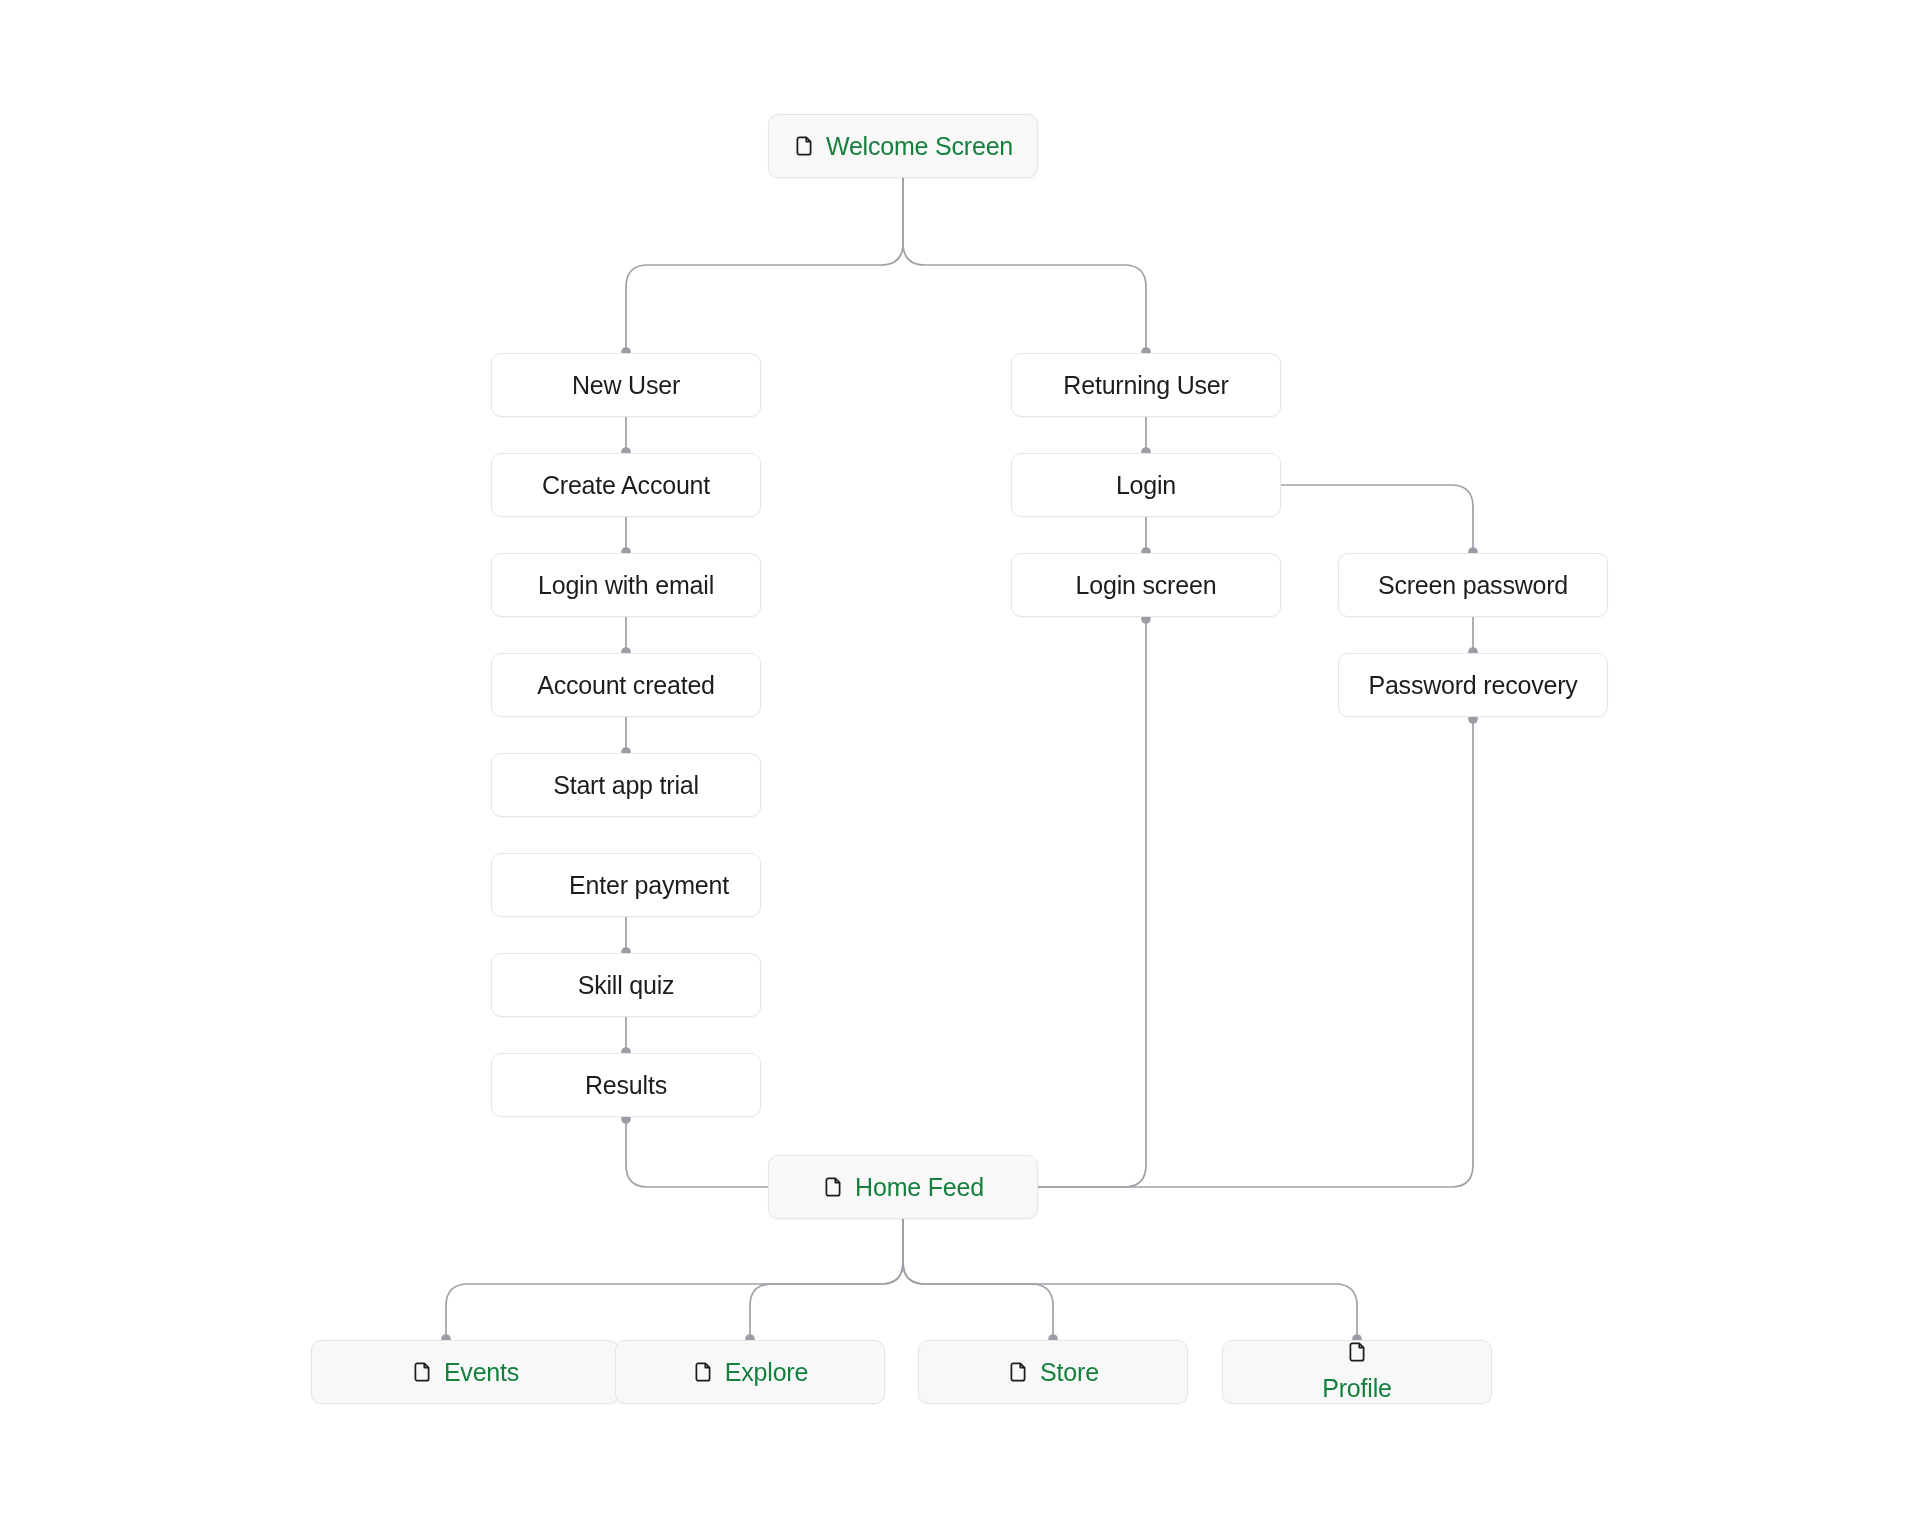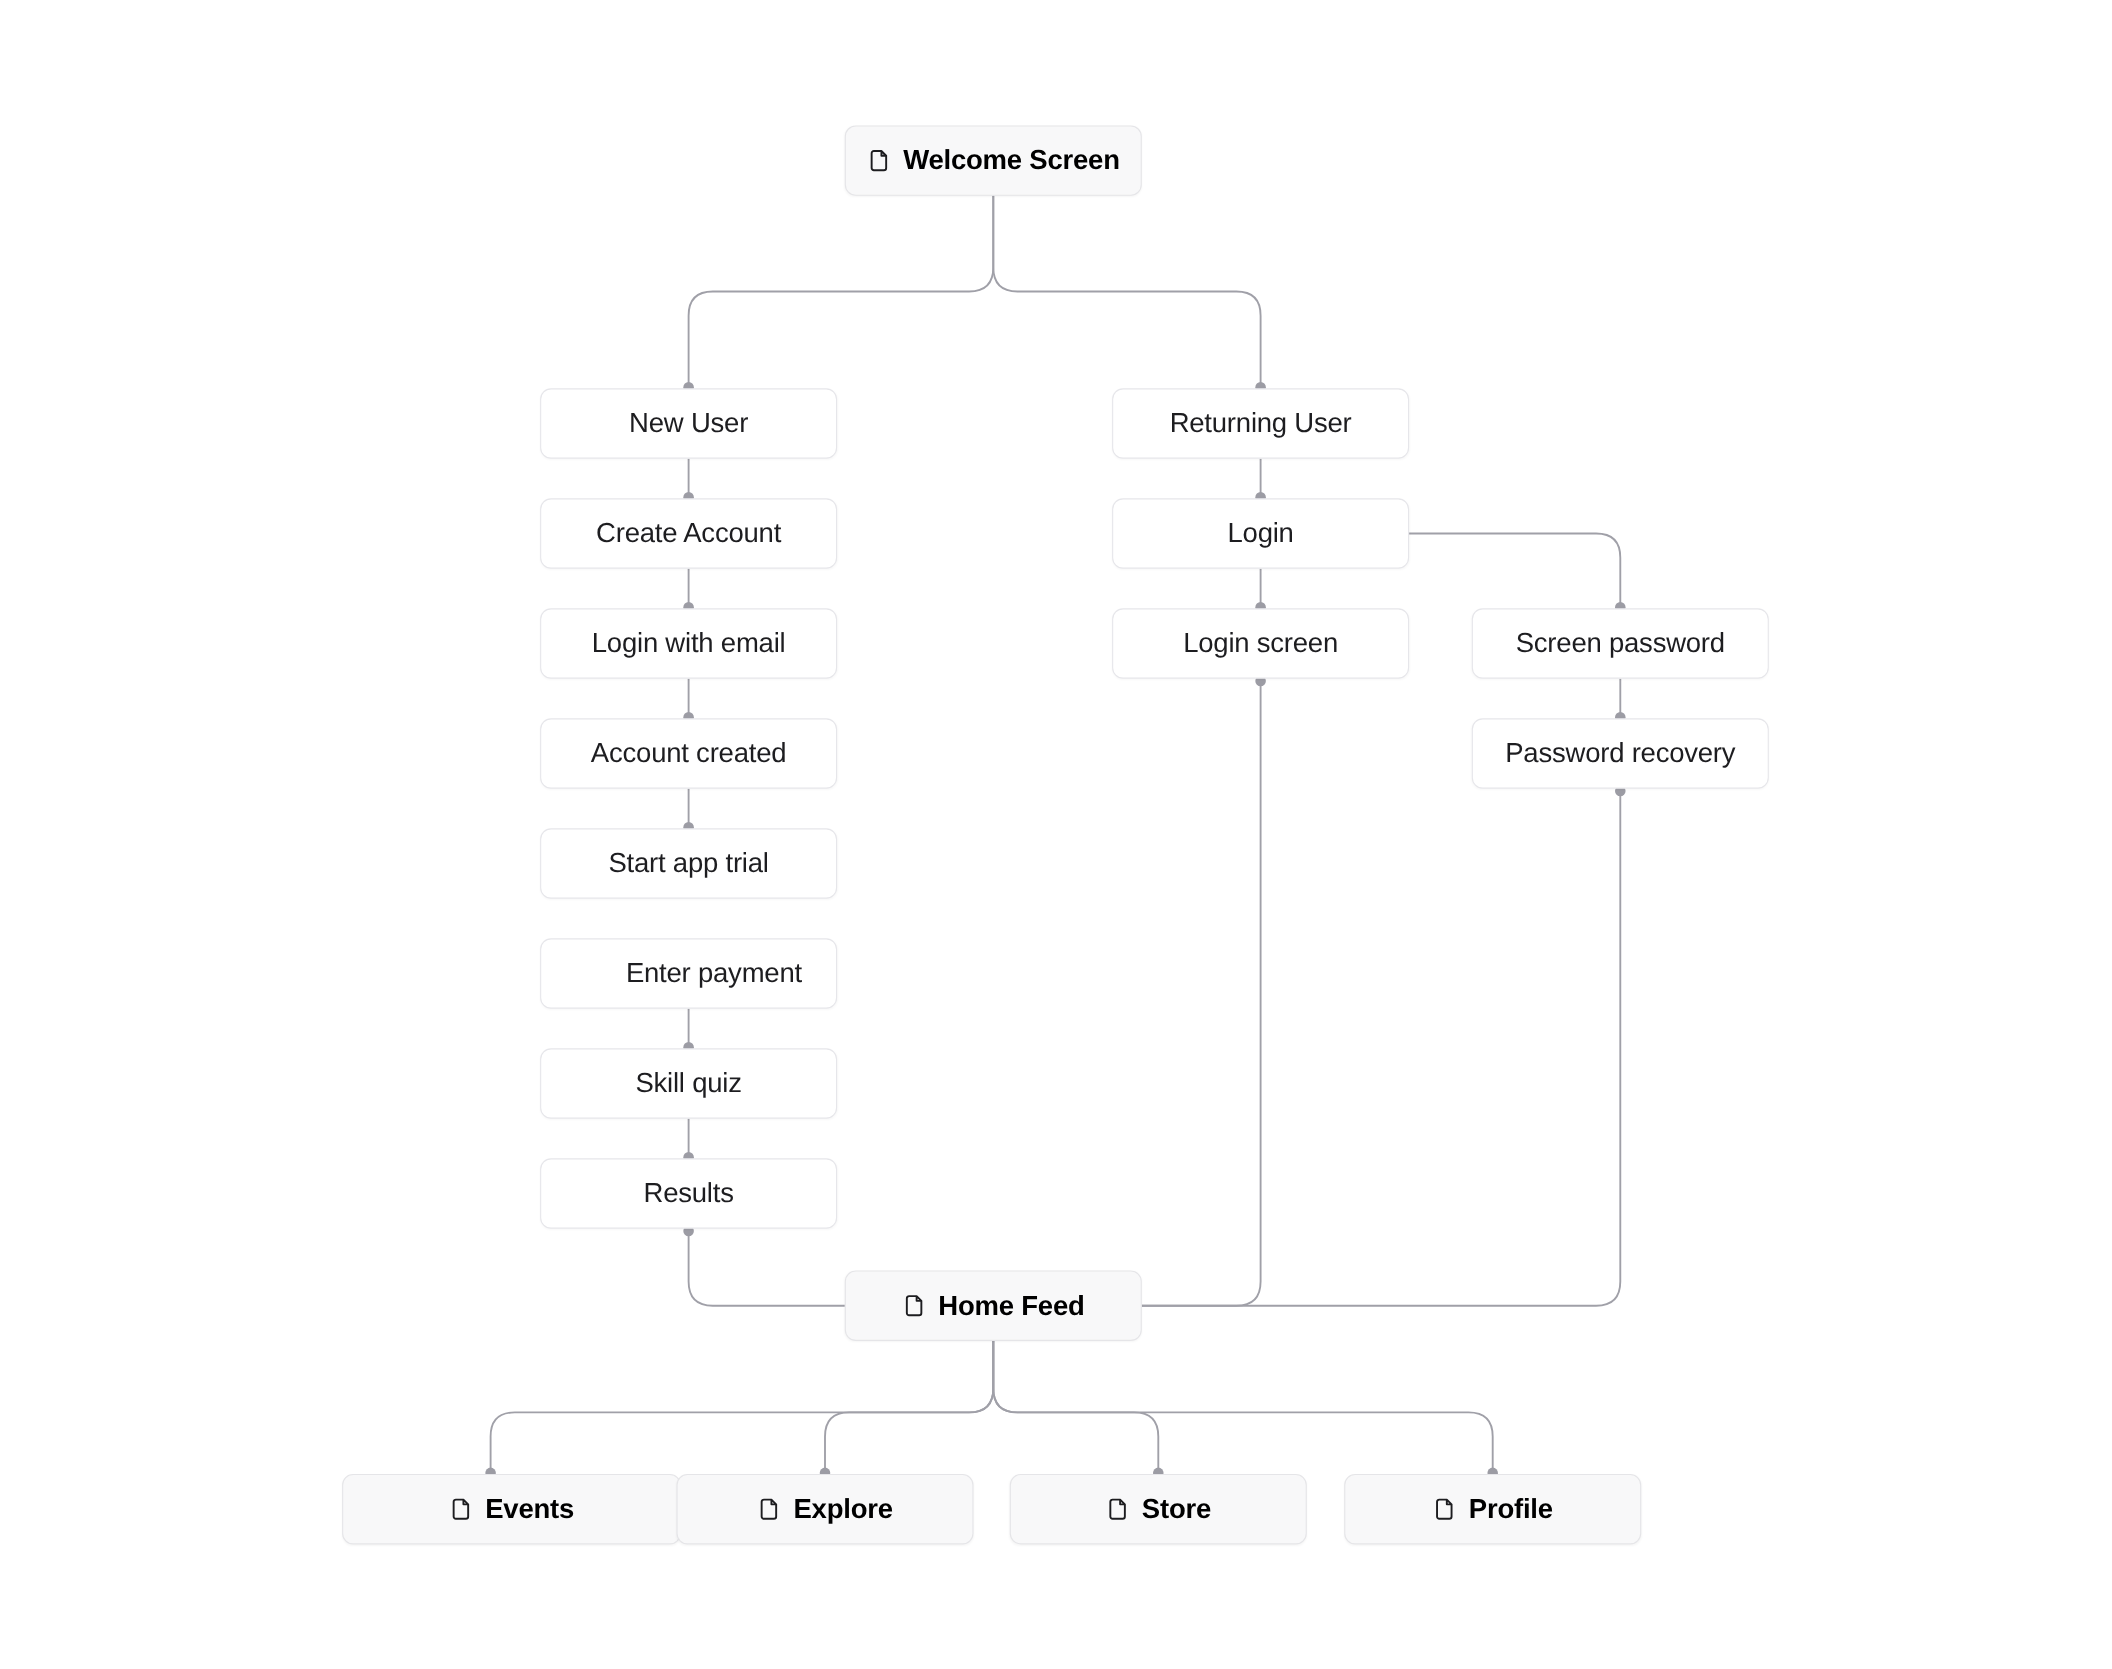--- a/index.html
+++ b/index.html
@@ -38,22 +38,22 @@
   .node.label-node {
     background: #ffffff;
     border: 1.5px solid #e6e6ea;
     font-weight: 500;
     color: #1d1d20;
     box-shadow: 0 1px 2px rgba(16,16,20,0.03);
   }
   .node.page-node {
     background: #f8f8f9;
     border: 1.5px solid #e5e5e8;
-    font-weight: 700;
-    color: #000000;
+    font-weight: 400;
+    color: #15803d;
     box-shadow: 0 1px 2px rgba(16,16,20,0.04);
   }
   .node .file-ic {
     display: inline-flex;
     flex: 0 0 auto;
   }
 </style>
 </head>
 <body>
 
@@ -171,21 +171,21 @@
         <span>Explore</span>
       </div>
       <div class="node page-node" style="left: 918px; top: 1340px; width: 270px; height: 64px;">
         <span class="file-ic">
           <svg width="22" height="22" viewBox="0 0 24 24" fill="none" stroke="#1d1d20" stroke-width="1.9" stroke-linejoin="round" stroke-linecap="round">
             <path d="M14.5 2.5H7a2.2 2.2 0 0 0-2.2 2.2v14.6A2.2 2.2 0 0 0 7 21.5h10a2.2 2.2 0 0 0 2.2-2.2V7.2z M14.5 2.5v4.7h4.7"></path>
           </svg>
         </span>
         <span>Store</span>
       </div>
-      <div class="node page-node" style="left: 1222px; top: 1340px; width: 270px; height: 64px;">
+      <div class="node page-node" style="left: 1222px; top: 1340px; width: 270px; height: 64px; flex-direction: column;">
         <span class="file-ic">
           <svg width="22" height="22" viewBox="0 0 24 24" fill="none" stroke="#1d1d20" stroke-width="1.9" stroke-linejoin="round" stroke-linecap="round">
             <path d="M14.5 2.5H7a2.2 2.2 0 0 0-2.2 2.2v14.6A2.2 2.2 0 0 0 7 21.5h10a2.2 2.2 0 0 0 2.2-2.2V7.2z M14.5 2.5v4.7h4.7"></path>
           </svg>
         </span>
         <span>Profile</span>
       </div>
     </div>
 </div>
 

